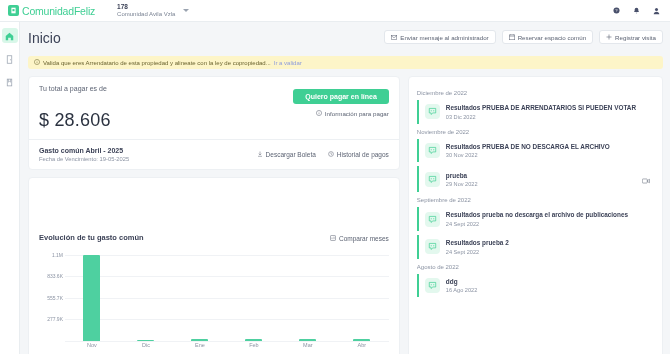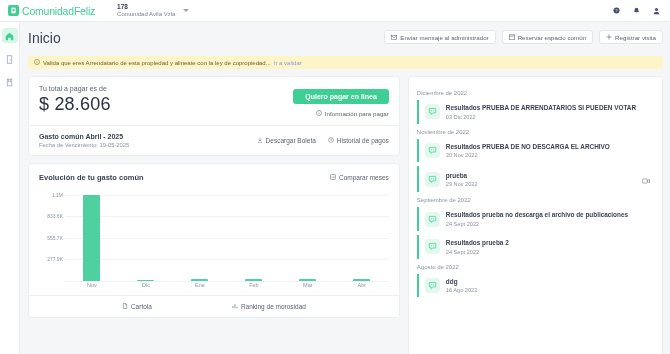--- a/index.html
+++ b/index.html
@@ -70,38 +70,38 @@
 
   .cols { display: flex; gap: 8px; margin-top: 7px; }
   .left-col { width: 376px; }
   .right-col { width: 258px; }
 
   .card { background: #fff; border-radius: 4px; border: 1px solid #edf0f3; }
 
   
   .pay-top { display: flex; align-items: flex-start; padding: 8px 10px 8px 10px; }
   .pay-label { font-size: 7px; color: #5c6373; }
-  .pay-amount { font-size: 18px; color: #2b3240; font-weight: 400; margin-top: 2px; letter-spacing: .2px;}
+  .pay-amount { font-size: 18px; color: #2b3240; font-weight: 400; margin-top: 18px; letter-spacing: .2px;}
   .pay-right { margin-left: auto; text-align: right; }
   .pay-btn {
     background: #3fcf94; color: #fff; border: none; border-radius: 3px;
     height: 15px; padding: 0 12px; font-size: 7px; font-weight: bold;
     display: inline-flex; align-items: center;
   }
   .pay-info { margin-top: 6px; font-size: 6.2px; color: #5c6373; display: flex; align-items: center; gap: 3px; justify-content: flex-end; }
   .pay-div { height: 1px; background: #edf0f3; }
   .pay-bot { display: flex; align-items: center; padding: 7px 10px; }
   .gc-title { font-size: 7px; font-weight: bold; color: #3c4257; }
   .gc-sub { font-size: 5.8px; color: #8b93a3; margin-top: 2px; }
   .pay-bot-actions { margin-left: auto; display: flex; gap: 12px; }
   .pba { font-size: 6.5px; color: #5c6373; display: flex; align-items: center; gap: 3px; }
 
   
   .chart-card { margin-top: 7px; padding: 9px 10px 0 10px; }
-  .chart-head { display: flex; align-items: center; }
+  .chart-head { display: flex; align-items: flex-end; margin-top: 46px; }
   .chart-title { font-size: 7.5px; font-weight: bold; color: #3c4257; }
   .chart-cmp { margin-left: auto; font-size: 6.5px; color: #5c6373; display: flex; align-items: center; gap: 3px; }
   .plot { position: relative; height: 104px; margin-top: 9px; }
   .yaxis { position: absolute; left: 0; top: 0; width: 26px; height: 90px; }
   .ytick { position: absolute; font-size: 5px; color: #8b93a3; right: 2px; transform: translateY(-50%); }
   .grid { position: absolute; left: 26px; right: 0; top: 0; height: 90px; }
   .gline { position: absolute; left: 0; right: 0; height: 1px; background: #f0f2f5; }
   .bars { position: absolute; left: 26px; right: 0; top: 0; height: 90px; display: flex; align-items: flex-end; }
   .bcol { flex: 1; display: flex; flex-direction: column; align-items: center; justify-content: flex-end; height: 100%; }
   .bar { width: 17px; background: #4ed0a0; border-radius: 1px 1px 0 0; }

